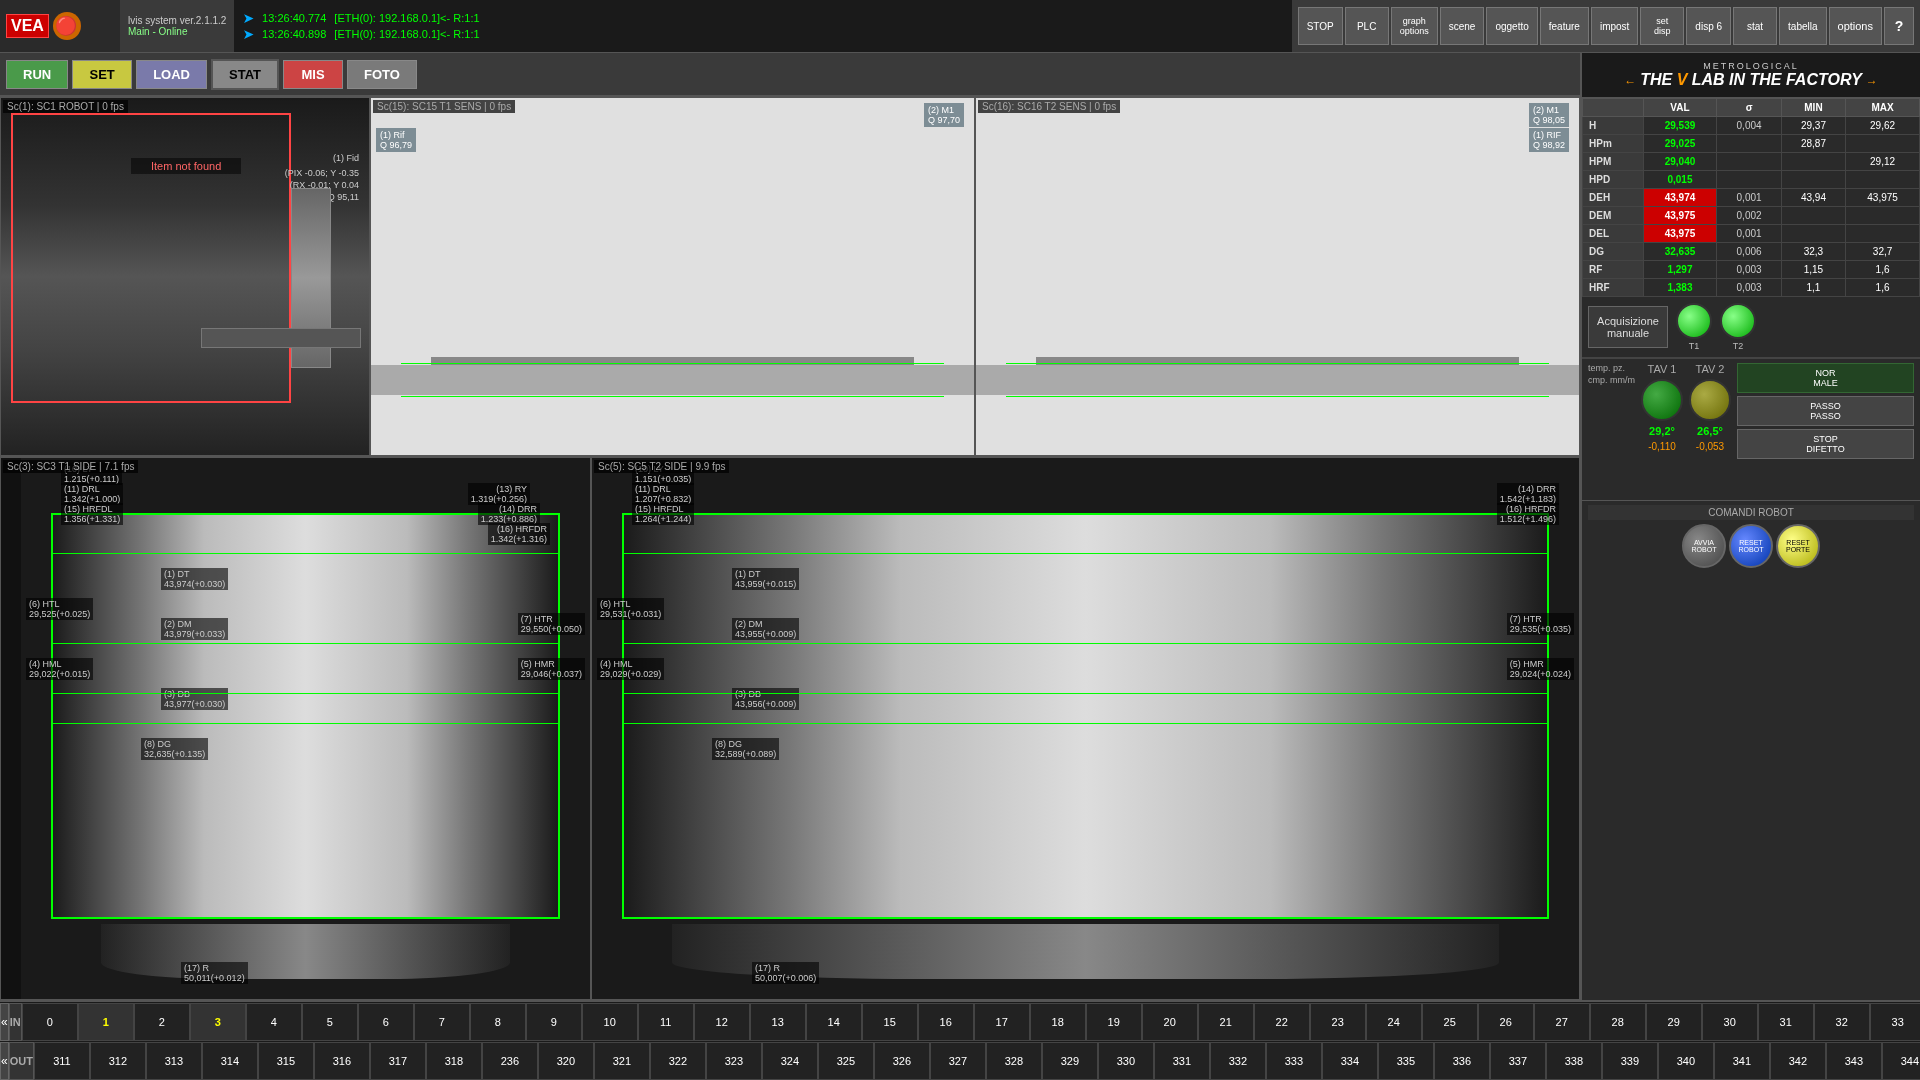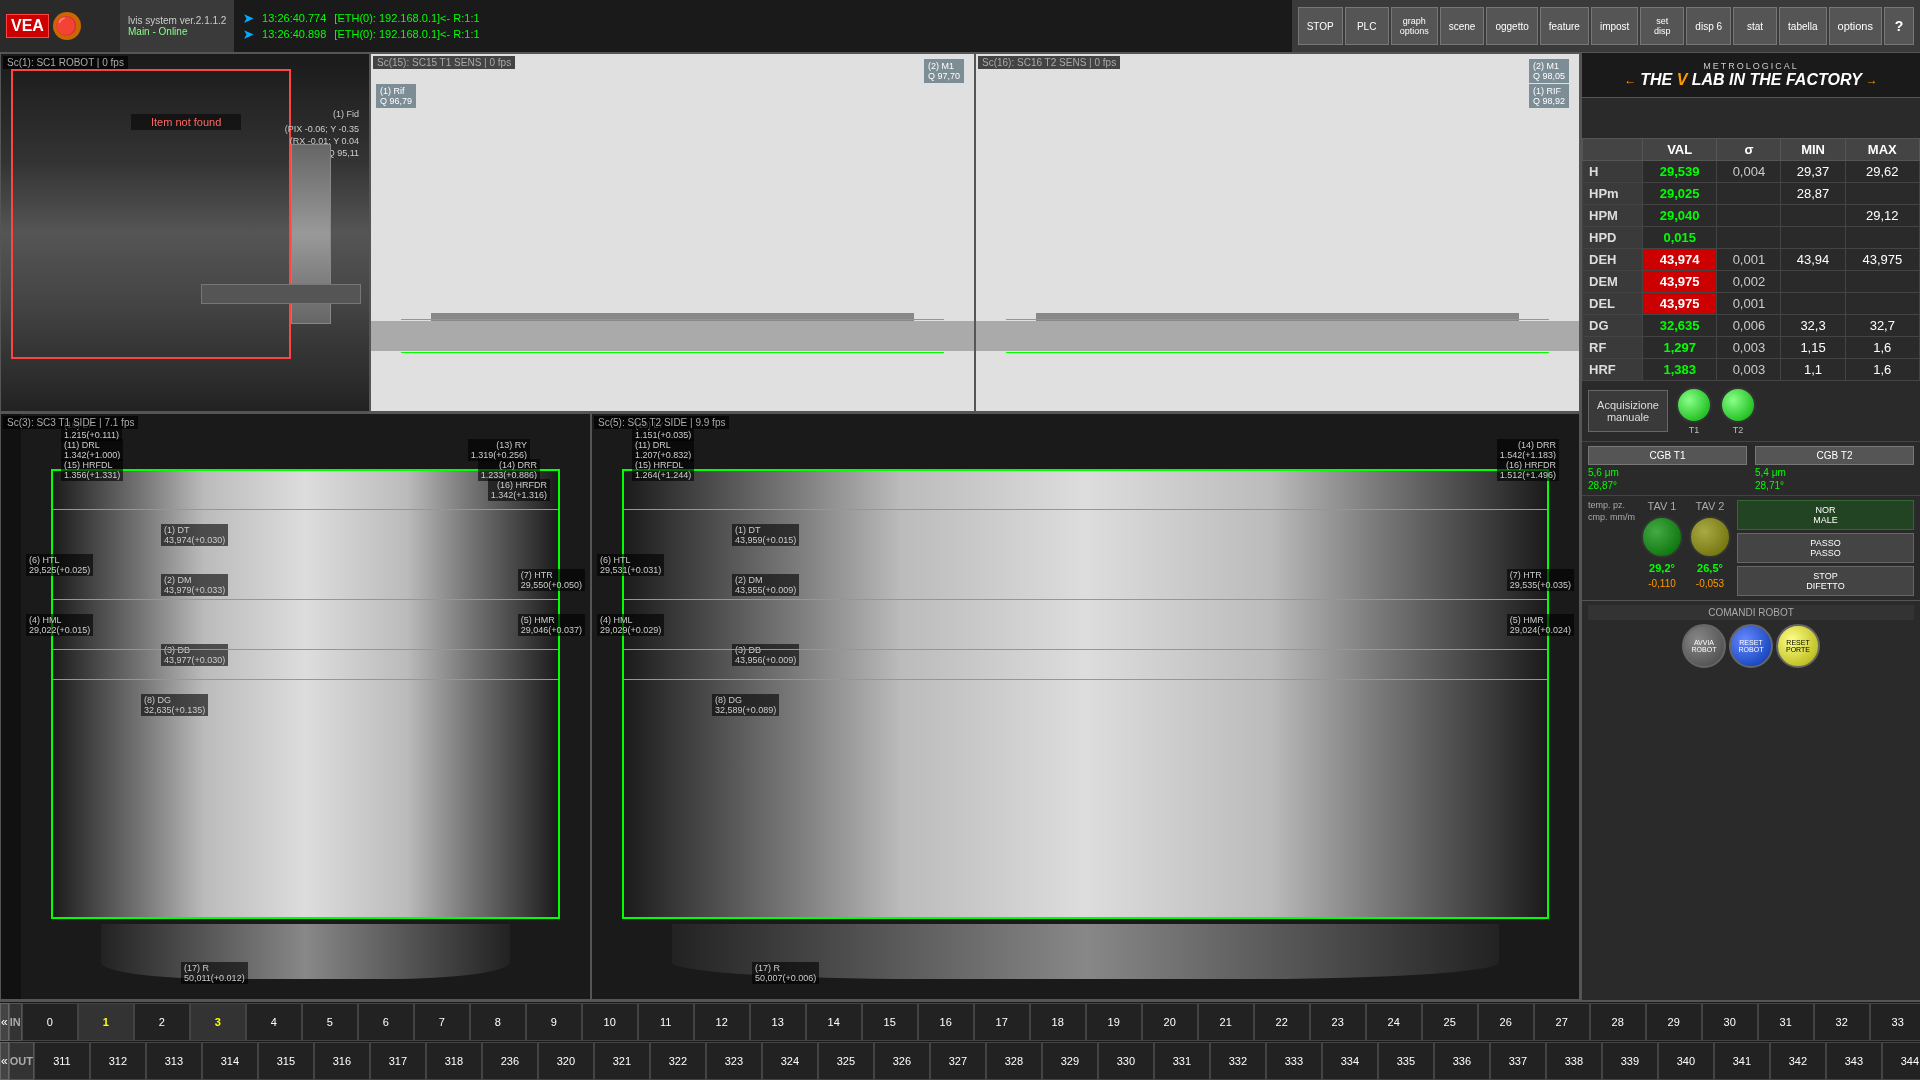--- a/index.html
+++ b/index.html
@@ -231,22 +231,21 @@
       color: #fff;
       font-size: 16px;
       font-weight: bold;
       font-style: italic;
     }
 
     
     .data-table {
       width: 100%;
       border-collapse: collapse;
-      font-size: 13px;
-      margin-top: 40px;
+      font-size: 10px;
     }
     .data-table th {
       background: #444;
       color: #fff;
       padding: 3px 6px;
       text-align: center;
       border: 1px solid #555;
     }
     .data-table td {
       padding: 3px 6px;
@@ -364,20 +363,21 @@
       min-width: 55px;
     }
     .bcb-green { background: #224422; border-color: #336633; }
 
     
     .cmd-section {
       display: flex;
       border-top: 1px solid #555;
       padding: 4px 6px;
       gap: 6px;
+      margin-top: 37px;
     }
     .cmd-group {
       flex: 1;
     }
     .cmd-title {
       font-size: 10px;
       text-align: center;
       color: #aaa;
       padding: 2px;
       background: #333;
@@ -507,20 +507,28 @@
     <button class="top-btn">tabella</button>
     <button class="options-btn">options</button>
     <button class="help-btn">?</button>
   </div>
 </div>
 
 <div style="display:flex; height:calc(1080px - 53px - 80px);">
 
   <div class="video-area">
 
+    <div class="action-bar-full">
+      <button class="act-btn btn-run">RUN</button>
+      <button class="act-btn btn-set">SET</button>
+      <button class="act-btn btn-load">LOAD</button>
+      <button class="act-btn btn-stat">STAT</button>
+      <button class="act-btn btn-mis">MIS</button>
+      <button class="act-btn btn-foto">FOTO</button>
+    </div>
 
     <div class="video-top">
 
       <div class="video-panel panel-sc1">
         <div class="panel-label">Sc(1): SC1 ROBOT | 0 fps</div>
         <div class="sc1-img">
           <div class="sc1-red-border"></div>
           <div class="item-not-found">Item not found</div>
           <div class="sc1-overlay-text" style="right:10px; top:55px;">(1) Fid</div>
           <div class="sc1-overlay-text" style="right:10px; top:70px;">(PIX -0.06; Y -0.35</div>
@@ -733,32 +741,20 @@
       <div class="ind-col">
         <div class="indicator ind-green"></div>
         <span>T1</span>
       </div>
       <div class="ind-col">
         <div class="indicator ind-green"></div>
         <span>T2</span>
       </div>
     </div>
 
-    <div class="cgb-area">
-      <div style="display:flex; flex-direction:column; gap:2px; flex:1;">
-        <button class="cgb-btn">CGB T1</button>
-        <span class="cgb-val">5,6 μm</span>
-        <span class="cgb-val">28,87°</span>
-      </div>
-      <div style="display:flex; flex-direction:column; gap:2px; flex:1;">
-        <button class="cgb-btn">CGB T2</button>
-        <span class="cgb-val">5,4 μm</span>
-        <span class="cgb-val">28,71°</span>
-      </div>
-    </div>
 
     <div class="temp-area">
       <div style="display:flex; flex-direction:column; font-size:9px; color:#aaa; gap:2px;">
         <span>temp. pz.</span>
         <span>cmp. mm/m</span>
       </div>
       <div class="tav-col">
         <span class="tav-label">TAV 1</span>
         <div class="ind-small ind-green-dark"></div>
         <span class="tav-val">29,2°</span>

